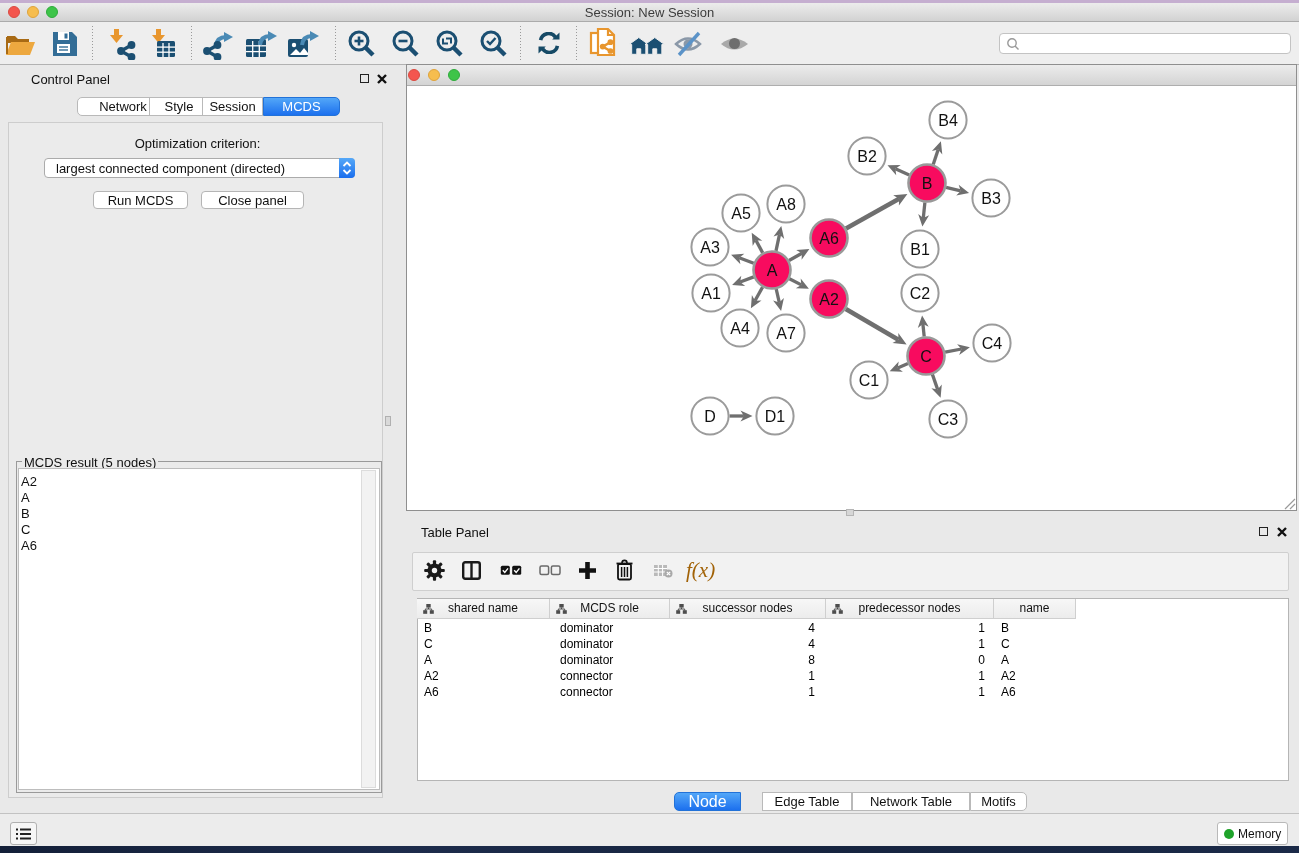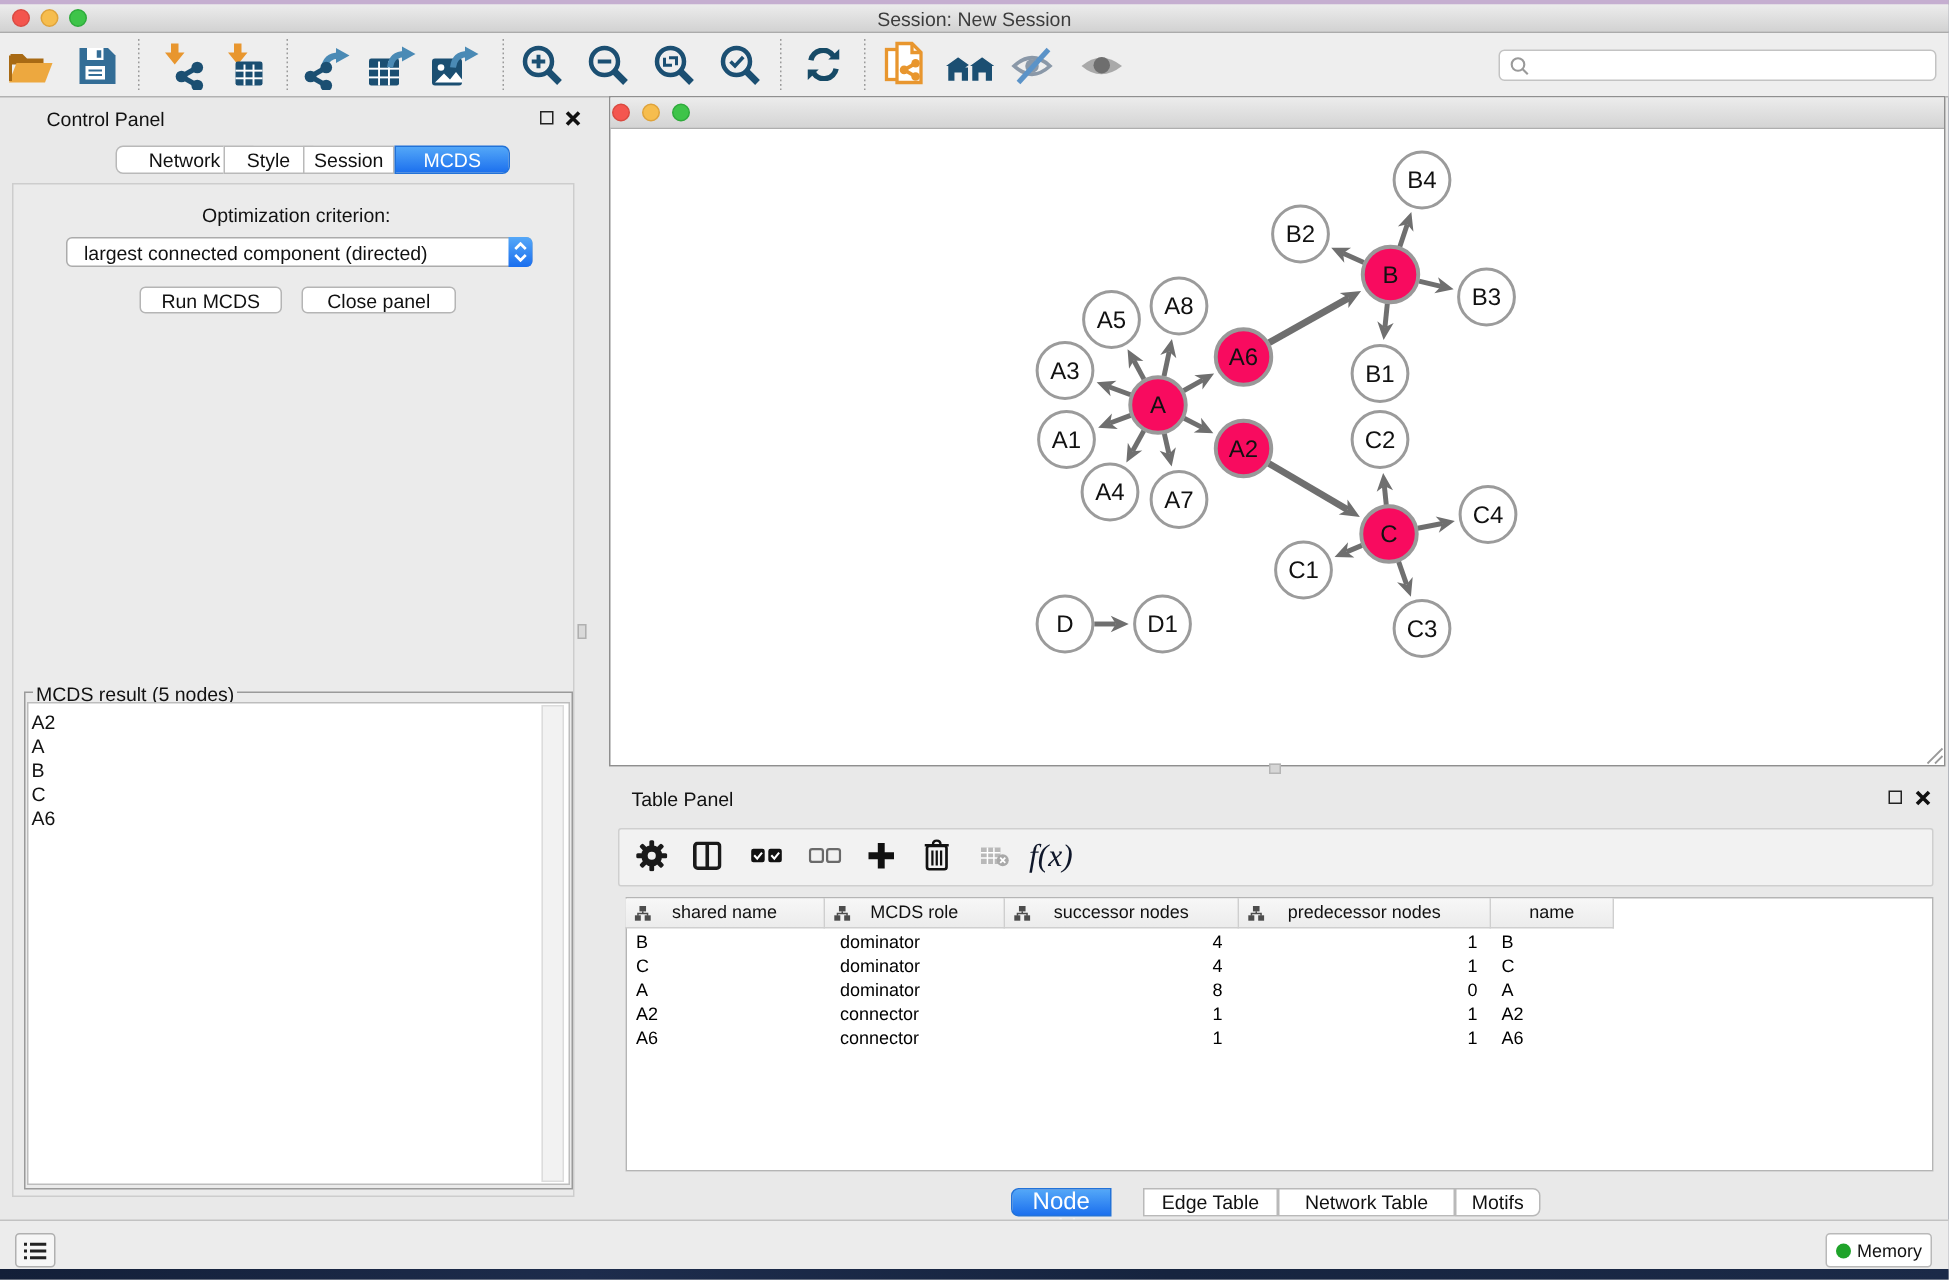--- a/index.html
+++ b/index.html
@@ -307,21 +307,21 @@
 <rect x="1" y="1" width="13" height="11" fill="#b9b9b9"></rect>
 <g stroke="#fff" stroke-width="1">
         <line x1="1" y1="4.5" x2="14" y2="4.5"></line>
         <line x1="1" y1="8" x2="14" y2="8"></line>
         <line x1="5.3" y1="1" x2="5.3" y2="12"></line>
         <line x1="9.6" y1="1" x2="9.6" y2="12"></line>
       </g>
 <circle cx="15.5" cy="9.5" r="4" fill="#a9a9a9"></circle>
       <path d="M13.8 7.8 l3.4 3.4 M17.2 7.8 l-3.4 3.4" stroke="#fff" stroke-width="1.2"></path>
     </svg>
-<div class="abs" style="left:686px;top:558px;font-family:'Liberation Serif',serif;font-style:italic;font-size:21px;color:#0f172a">f(x)</div>
+<div class="abs" style="left:686px;top:558px;font-family:'Liberation Serif',serif;font-style:italic;font-size:21px;color:#a16207">f(x)</div>
 <div class="abs" style="left:417px;top:598px;width:872px;height:183px;background:#fff;border:1px solid #b5b5b5"></div>
 <div class="abs" style="left:417px;top:599px;width:133px;height:20px;background:linear-gradient(#f7f7f7,#ececec);border-right:1px solid #cfcfcf;border-bottom:1px solid #cfcfcf;font-size:12px;color:#111;text-align:center;line-height:19px">shared name</div>
 <svg class="abs" style="left:423px;top:604px" width="11" height="10" viewBox="0 0 11 10">
       <rect x="3.3" y="0" width="4.4" height="3.6" fill="#4d4d4d"></rect>
       <rect x="0.2" y="6.2" width="4" height="3.6" fill="#4d4d4d"></rect>
       <rect x="6.8" y="6.2" width="4" height="3.6" fill="#4d4d4d"></rect>
       <path d="M5.5 3.5 V5 M2.3 6.5 V5 H8.7 V6.5" fill="none" stroke="#4d4d4d" stroke-width="1"></path>
     </svg>
 <div class="abs" style="left:550px;top:599px;width:120px;height:20px;background:linear-gradient(#f7f7f7,#ececec);border-right:1px solid #cfcfcf;border-bottom:1px solid #cfcfcf;font-size:12px;color:#111;text-align:center;line-height:19px">MCDS role</div>
 <svg class="abs" style="left:556px;top:604px" width="11" height="10" viewBox="0 0 11 10">

